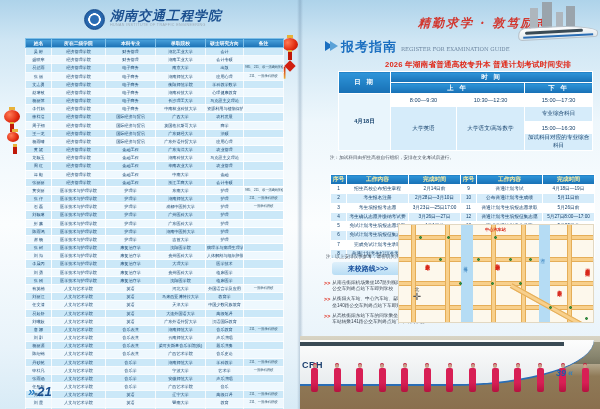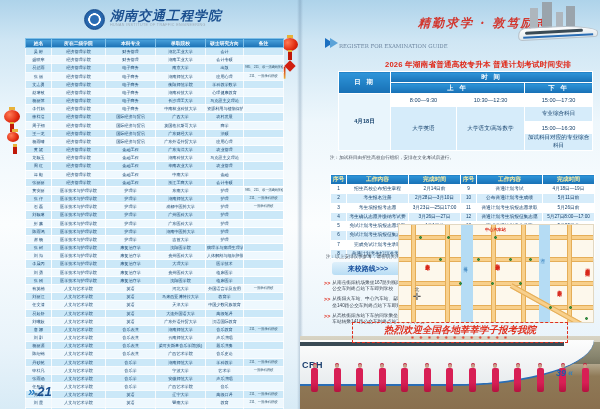--- a/index.html
+++ b/index.html
@@ -520,20 +520,21 @@
     <div class="bld" style="left:14px; top:6px; width:8px; height:20px;"></div>
     <div class="bld" style="left:26px; top:0px; width:10px; height:26px; background:#9aa4ac;"></div>
     <div class="bld" style="left:40px; top:10px; width:7px; height:16px;"></div>
     <div class="bld" style="left:50px; top:4px; width:9px; height:22px; background:#9aa4ac;"></div>
     <div class="train-body"></div>
   </div>
 
   <div class="guide-head">
     <span class="chev"></span>
     <span class="chev c2"></span>
+    <span class="guide-title">报考指南</span>
     <span class="guide-sub">REGISTER FOR EXAMINATION GUIDE</span>
   </div>
 
   <div class="red-title" style="left:348px; top:60px;">2026 年湖南省普通高校专升本 普通计划考试时间安排</div>
 
   <table class="rt exam">
     <colgroup>
         <col style="width:52px">
         <col style="width:66px">
         <col style="width:68px">
@@ -707,24 +708,20 @@
         <span class="mdot" style="left: 130px; top: 33px;"></span>
         <span class="mdot" style="left: 60px; top: 57px;"></span>
         <span class="mdot" style="left: 92px; top: 57px;"></span>
         <span class="mdot" style="left: 120px; top: 57px;"></span>
         <span class="mdot" style="left: 150px; top: 81px;"></span>
         <span class="mdot" style="left: 170px; top: 81px;"></span>
         <span class="mdot" style="left: 186px; top: 92px;"></span>
       </div>
   </div>
 
-  <div class="banner">
-    <div class="txt">热烈欢迎全国各地莘莘学子报考我院</div>
-    <div class="stars">❋ ❋ ❋ ❋ ❋ ❋ ❋ ❋ ❋ ❋ ❋ ❋</div>
-  </div>
 
   <div class="photo">
     <div class="trees"></div>
     <div class="train-nose"></div>
     <div class="crh">CRH</div>
     <div class="figures" id="figures">
         <div class="figure"></div>
         <div class="figure"></div>
         <div class="figure"></div>
         <div class="figure"></div>

